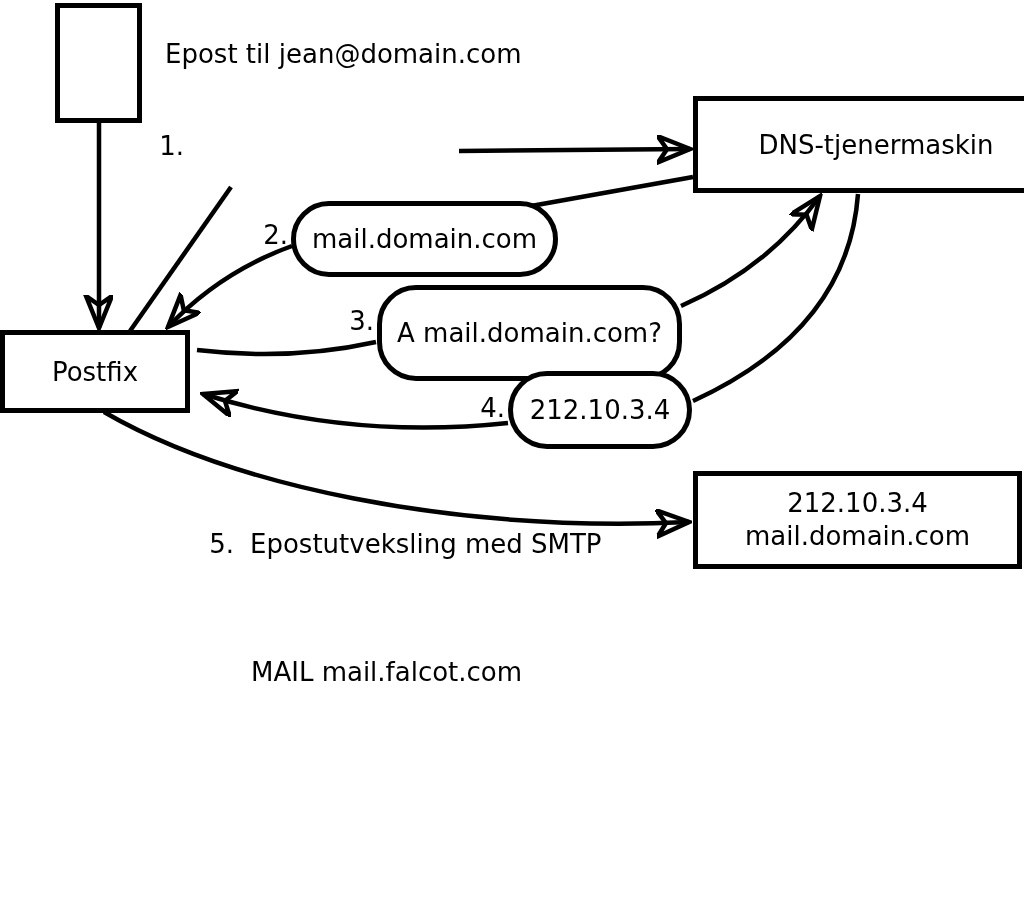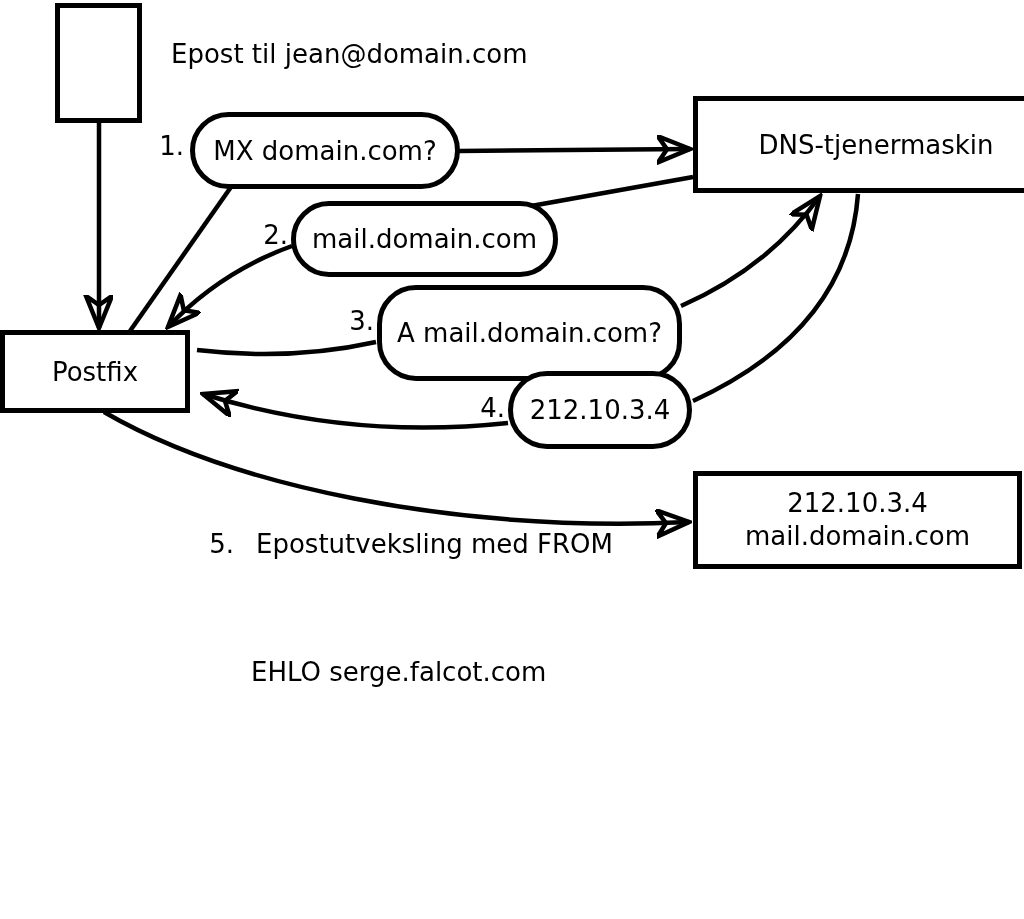--- a/index.html
+++ b/index.html
@@ -15,21 +15,21 @@
   }
   .pill{border-radius:39px;}
   .envelope{left:55px;top:3px;width:87px;height:120px;}
   .postfix-box{left:0px;top:330px;width:190px;height:83px;}
   .dns-box{left:693px;top:96px;width:366px;height:97px;}
   .mailserver-box{left:693px;top:471px;width:329px;height:98px;flex-direction:column;line-height:33px;}
   .pill1{left:190px;top:112px;width:270px;height:77px;}
   .pill2{left:291px;top:201px;width:267px;height:76px;}
   .pill3{left:377px;top:285px;width:305px;height:96px;}
   .pill4{left:508px;top:371px;width:184px;height:78px;}
-  .lbl{position:absolute;line-height:32px;white-space:pre;margin-left:6px;}
+  .lbl{position:absolute;line-height:32px;white-space:pre;}
   .num{position:absolute;line-height:32px;text-align:right;width:44px;white-space:pre;}
   .title{left:165px;top:38px;}
   .num1{left:140px;top:130px;}
   .num2{left:244px;top:219px;}
   .num3{left:330px;top:305px;}
   .num4{left:461px;top:392px;}
   .num5{left:190px;top:528px;}
   .step5-label{left:250px;top:528px;}
   .smtp-block{position:absolute;left:251px;top:592px;line-height:32px;white-space:pre;}
   .smtp-block div{height:32px;}
@@ -68,44 +68,41 @@
   <div class="box postfix-box">
     <span>Postfix</span>
   </div>
 
   <div class="box mailserver-box">
     <span>212.10.3.4</span>
     <span>mail.domain.com</span>
   </div>
 
   <div class="num num1">1.</div>
-  <div class="box pill pill1">
-    <span>MX domain.com?</span>
-  </div>
 
   <div class="num num2">2.</div>
   <div class="box pill pill2">
     <span>mail.domain.com</span>
   </div>
 
   <div class="num num3">3.</div>
   <div class="box pill pill3">
     <span>A mail.domain.com?</span>
   </div>
 
   <div class="num num4">4.</div>
   <div class="box pill pill4">
     <span>212.10.3.4</span>
   </div>
 
   <div class="num num5">5.</div>
-  <div class="lbl step5-label">Epostutveksling med FROM</div>
+  <div class="lbl step5-label">Epostutveksling med SMTP</div>
 
   <div class="smtp-block">
-    <div>EHLO serge.falcot.com</div>
+    <div>MAIL mail.falcot.com</div>
     
     
     
     
     
     
     
   </div>
 
 </div>

